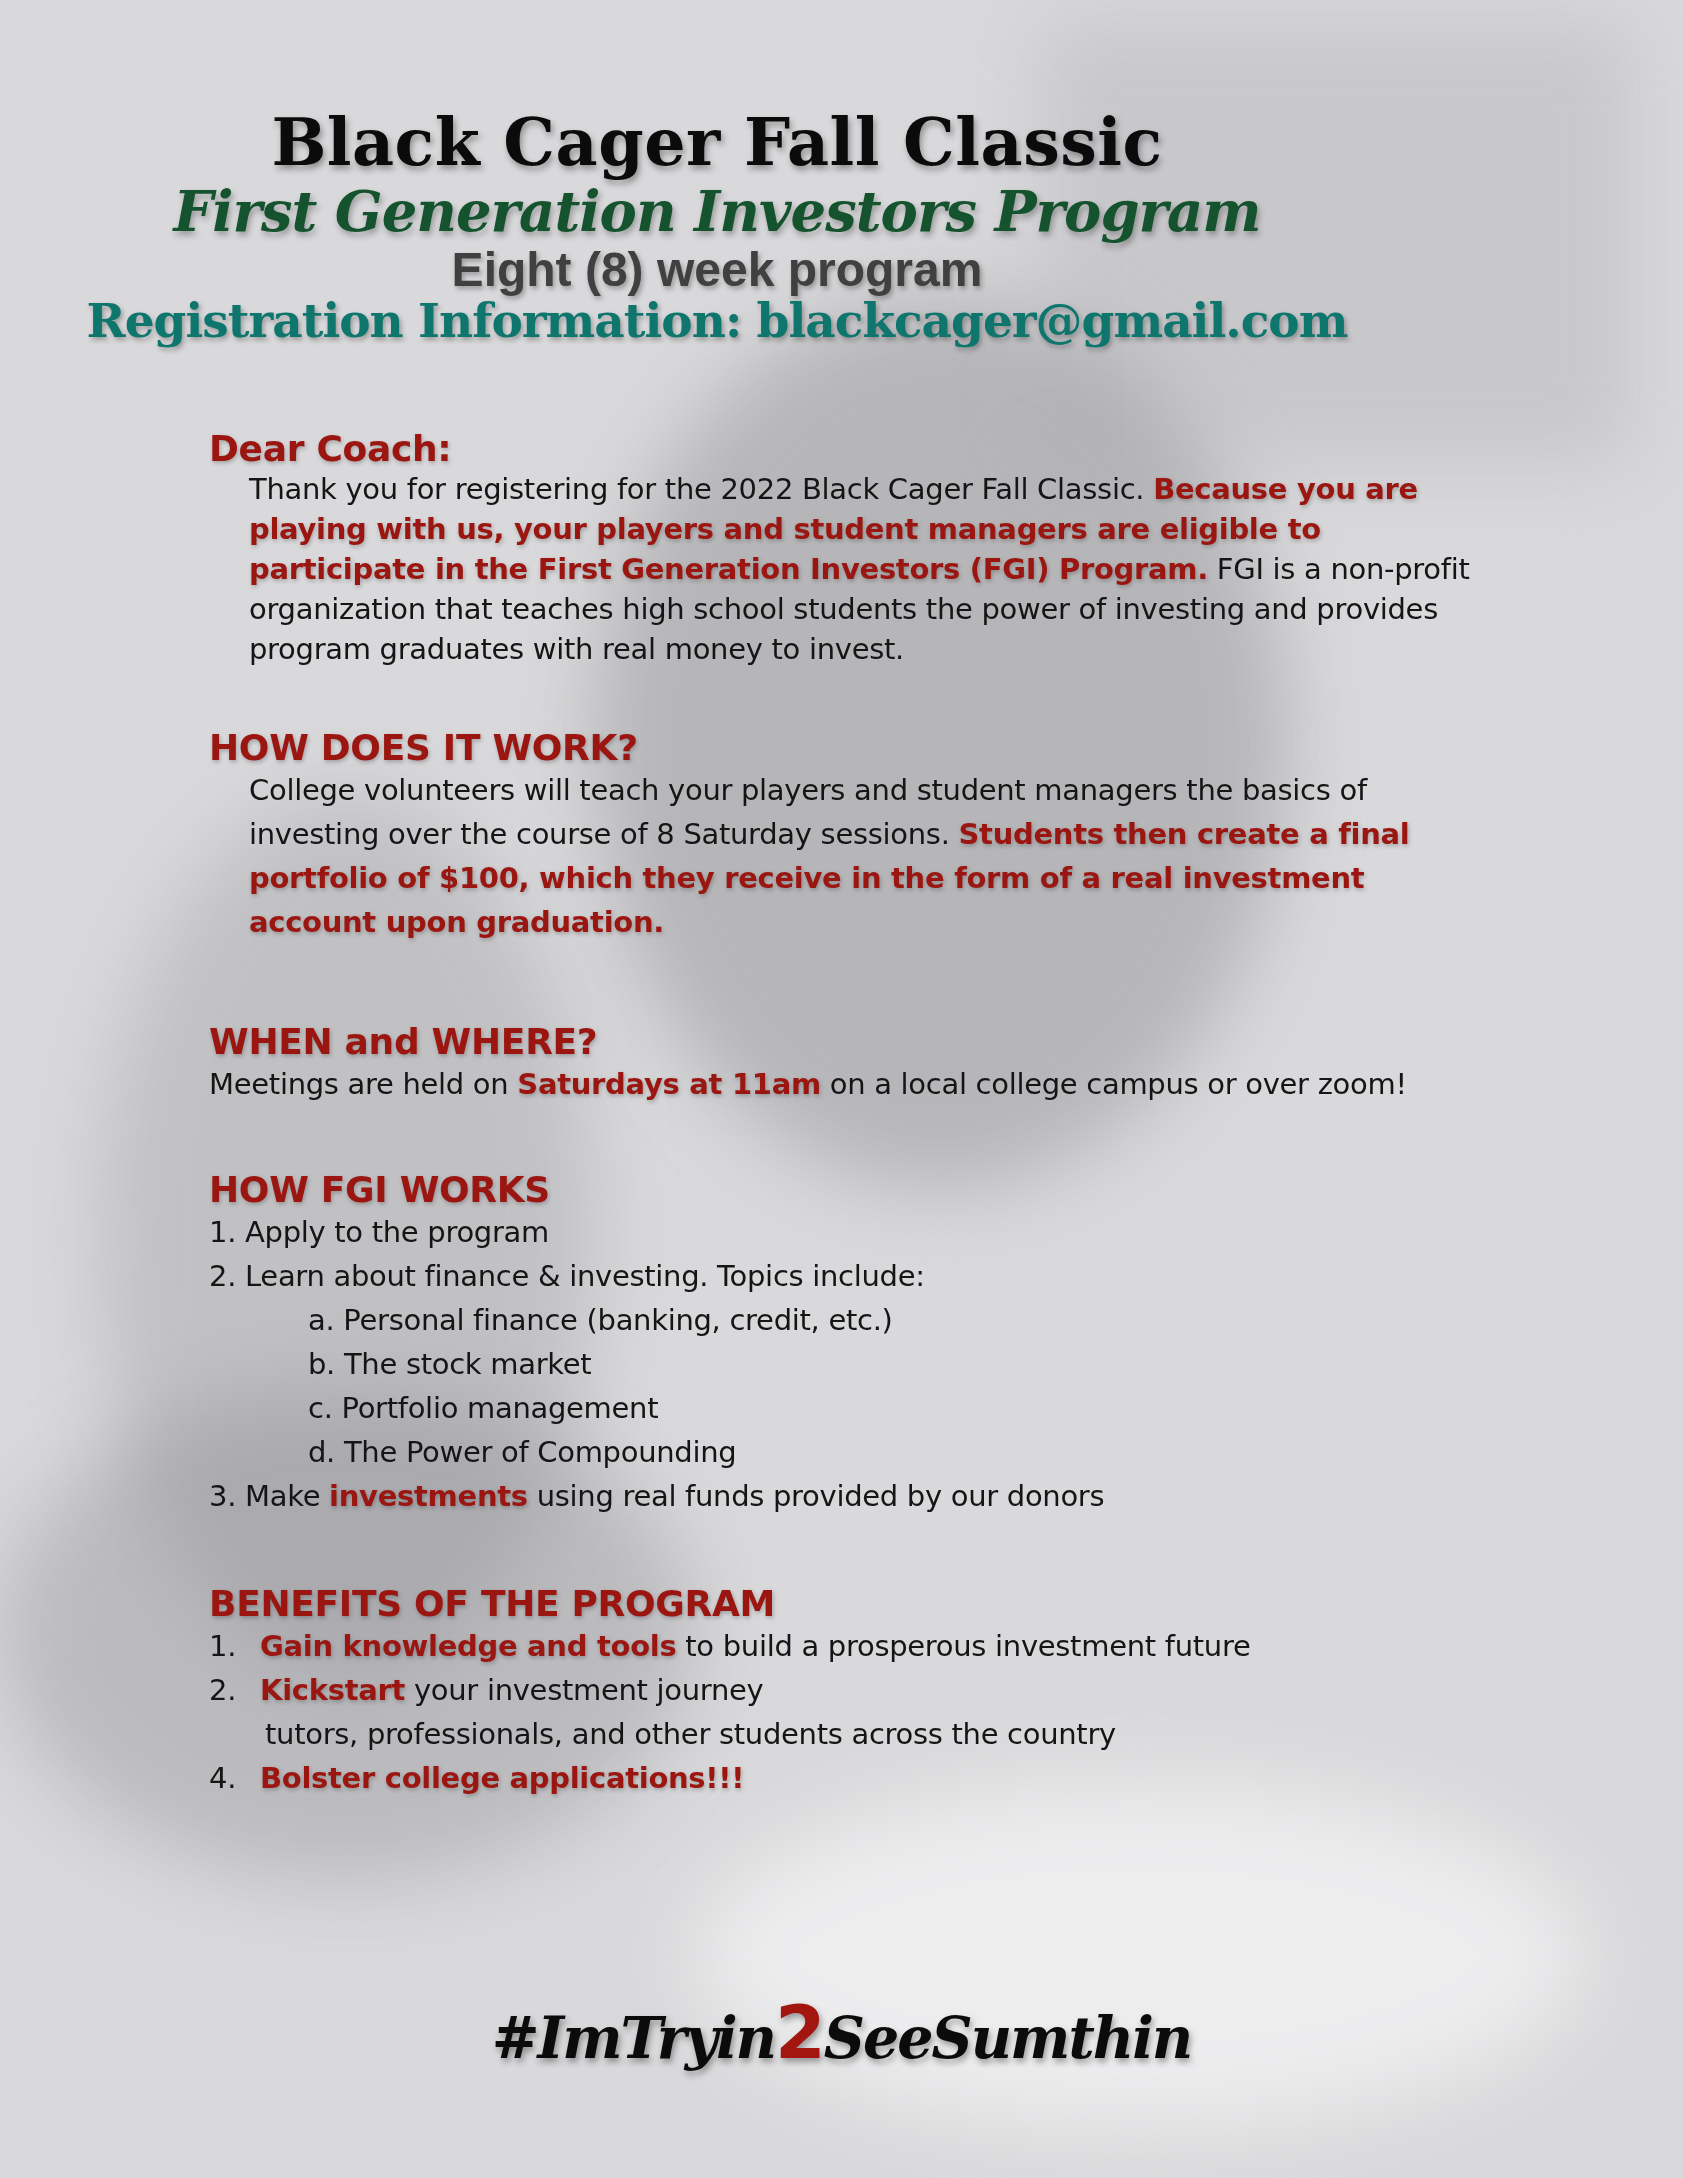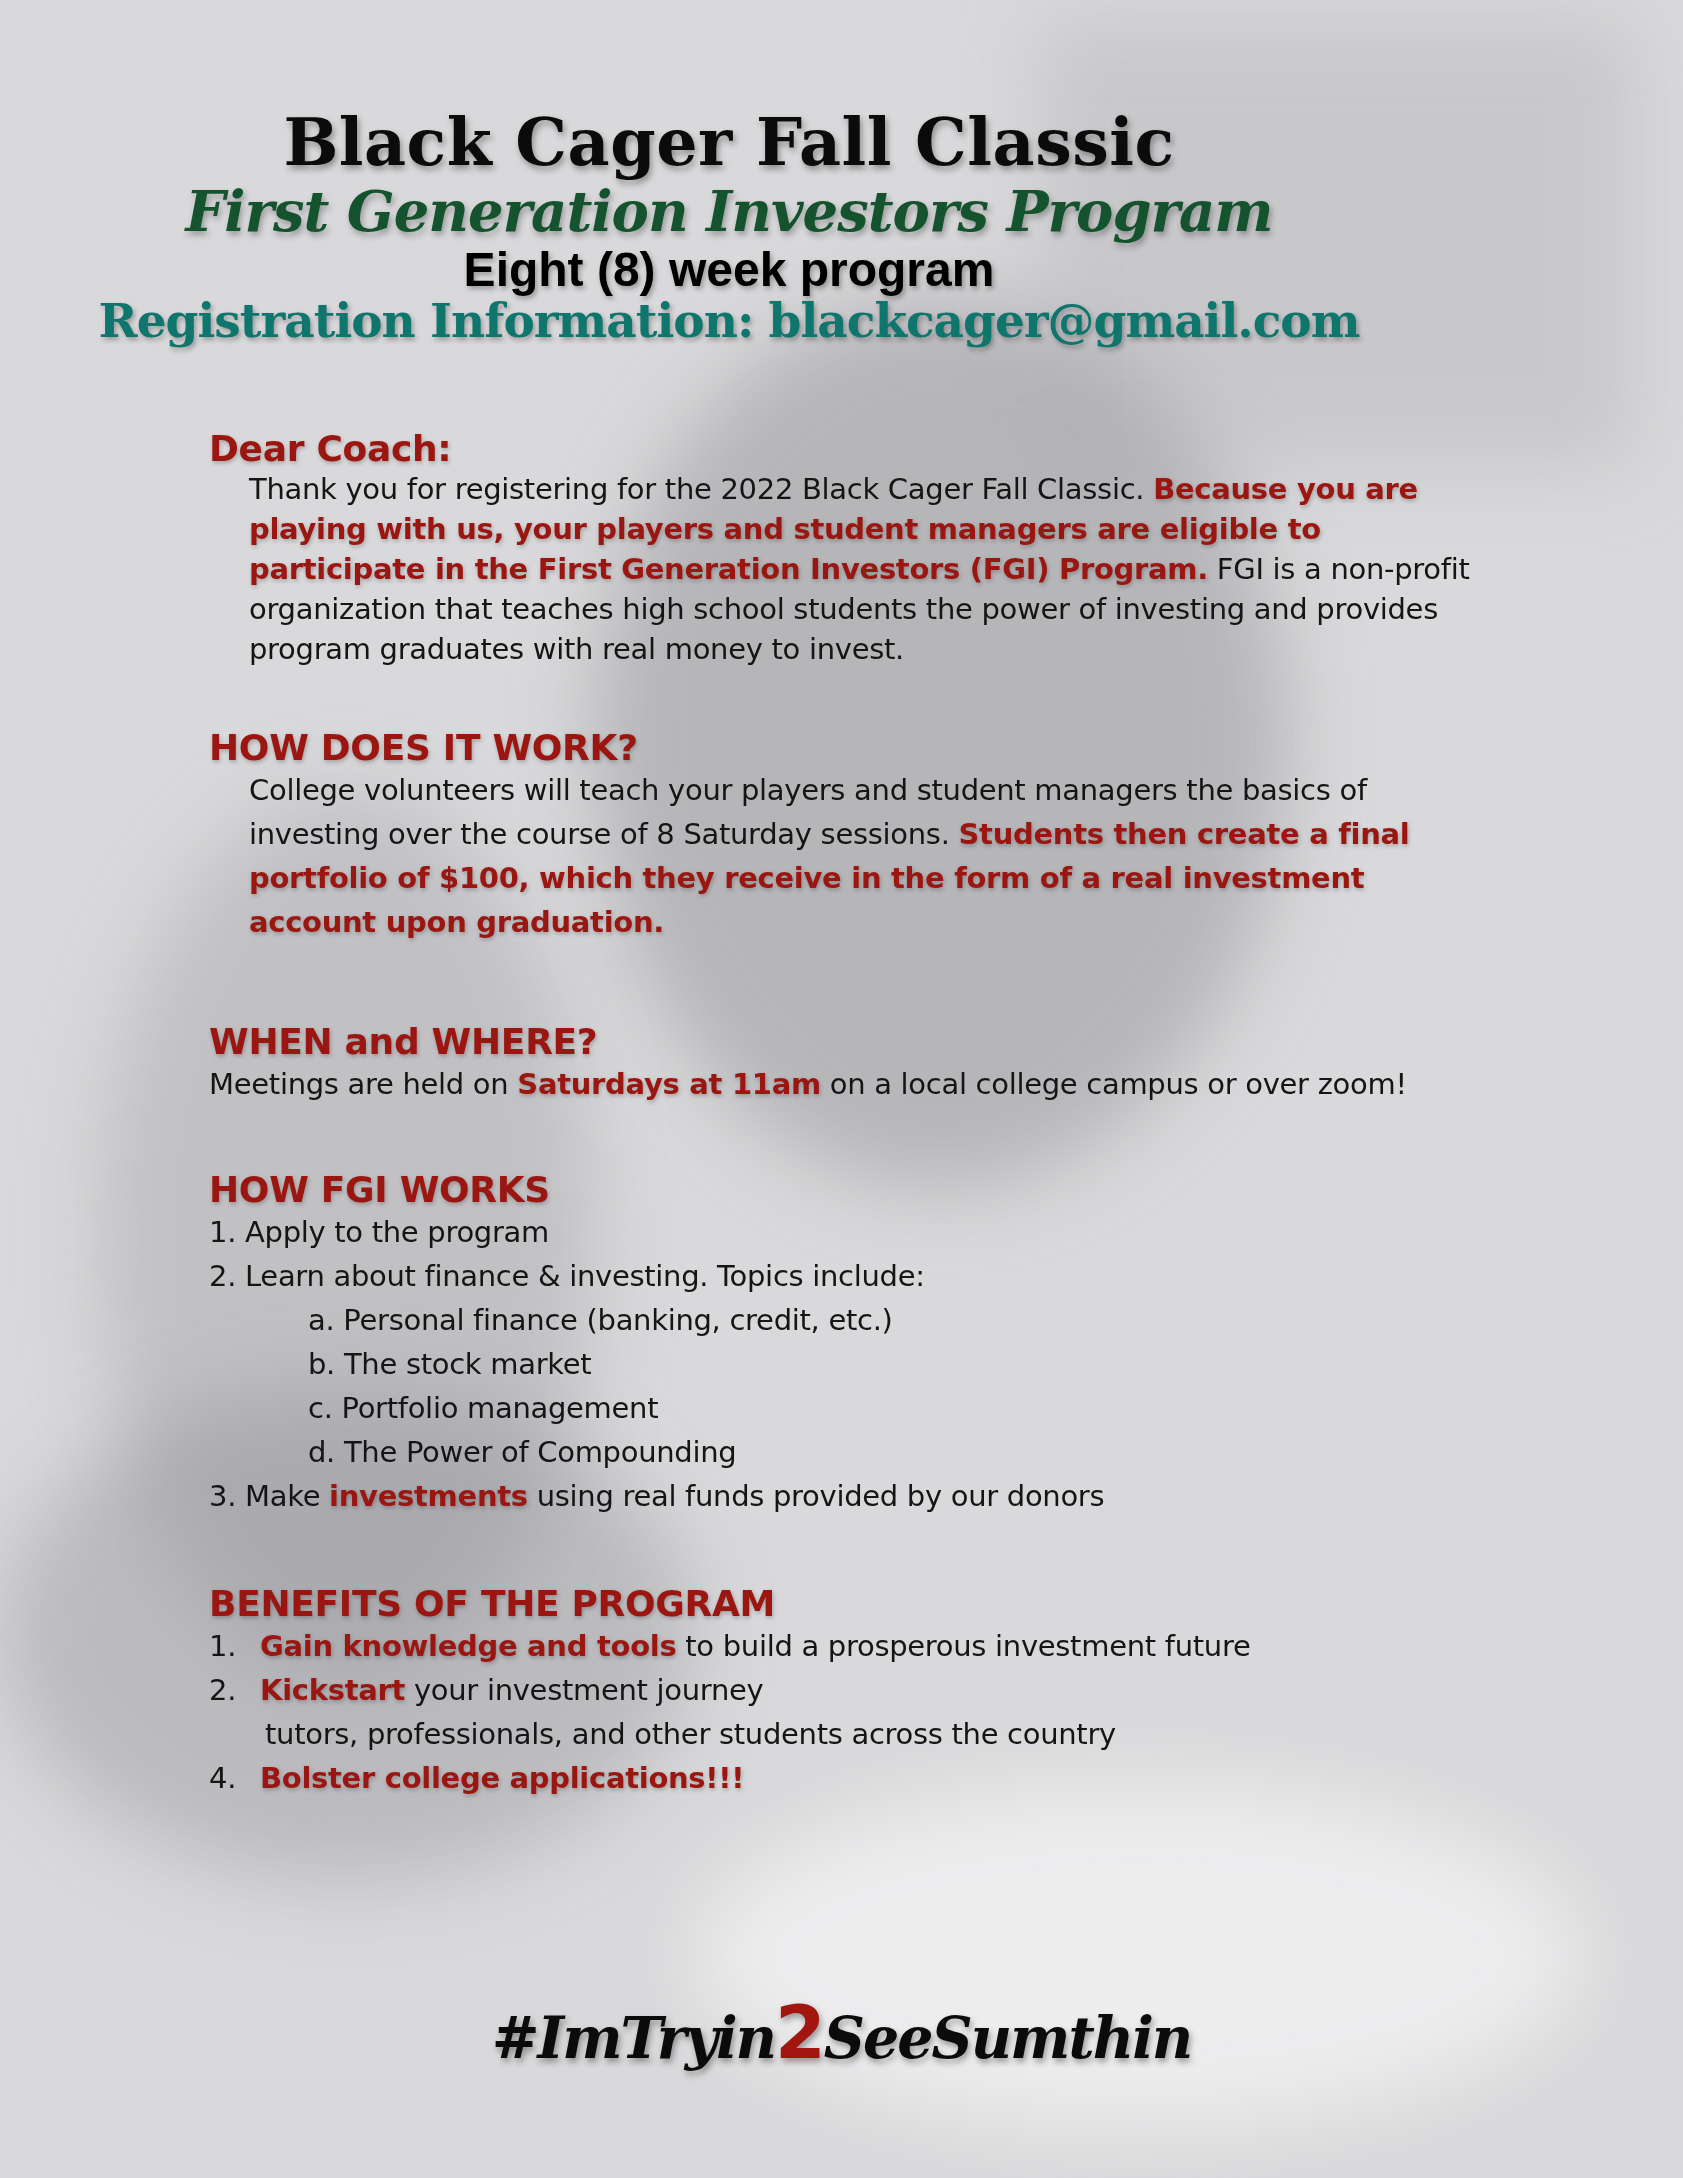--- a/index.html
+++ b/index.html
@@ -5,34 +5,34 @@
   html, body { margin: 0; padding: 0; }
   body {
     width: 1683px; height: 2178px; position: relative; overflow: hidden;
     background: #d9d9db;
     font-family: "DejaVu Sans", sans-serif;
     color: #141414;
   }
   .bg { position: absolute; inset: 0; z-index: 0; }
   .bg .shade { position: absolute; border-radius: 50%; filter: blur(40px); }
   .content { position: absolute; inset: 0; z-index: 1; }
-  .header { position: absolute; left: 16px; width: 1426px; top: 104px; text-align: center; }
+  .header { position: absolute; left: 4px; width: 1426px; top: 104px; text-align: center; }
   .title {
     font-family: "DejaVu Serif", serif; font-weight: bold; font-size: 65px;
     line-height: 77px; color: #0b0b0b; letter-spacing: 0.5px;
     text-shadow: 2px 4px 6px rgba(0,0,0,0.35);
   }
   .subtitle {
     font-family: "DejaVu Serif", serif; font-style: italic; font-weight: bold;
     font-size: 56px; line-height: 61px; color: #14532d; letter-spacing: -1px;
     text-shadow: 2px 4px 6px rgba(0,0,0,0.3);
   }
   .weeks {
     font-family: "Liberation Sans", sans-serif; font-weight: bold; font-size: 48px;
-    line-height: 55px; color: #000000; text-shadow: 2px 3px 5px rgba(0,0,0,0.3);
+    line-height: 55px; color: #404040; text-shadow: 2px 3px 5px rgba(0,0,0,0.3);
   }
   .reg {
     font-family: "DejaVu Serif", serif; font-weight: bold;
     font-size: 47px; line-height: 48px; color: #0f766e; letter-spacing: -1px;
     text-shadow: 2px 3px 5px rgba(0,0,0,0.3);
   }
   .body { position: absolute; left: 209px; width: 1277px; }
   .sec-h {
     color: #9b1610; font-weight: bold; font-size: 36px; line-height: 40px;
     text-shadow: 1px 2px 4px rgba(0,0,0,0.25); letter-spacing: -0.3px;

